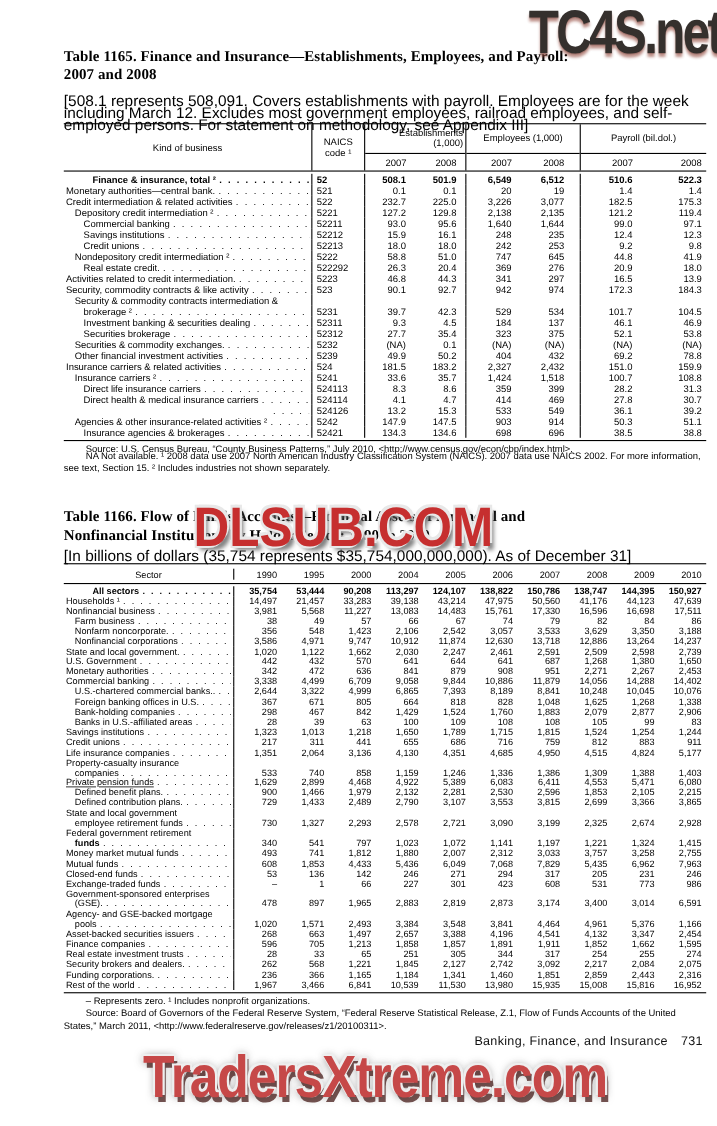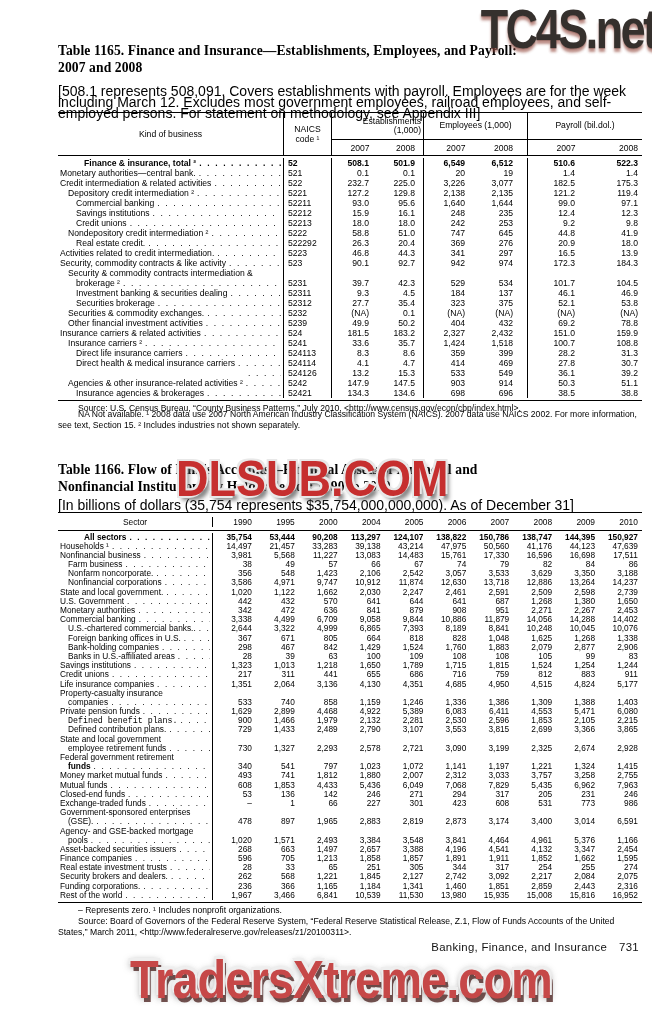--- a/index.html
+++ b/index.html
@@ -802,38 +802,38 @@
           <div class="sv">1,246</div>
           <div class="sv">1,336</div>
           <div class="sv">1,386</div>
           <div class="sv">1,309</div>
           <div class="sv">1,388</div>
           <div class="sv">1,403</div>
         </div>
         <div class="tr66">
           <div class="sl">
             <div class="ind" style="width: 2px;"></div>
-            <div class="t" style="display: inline;">Private pension funds</div>
+            <div class="t" style="display: inline; text-decoration: underline;">Private pension funds</div>
             <div class="dots">. . . . . . . . . . . . . . . . . . . . . . . . . . . . . . . . . . . . . . . . . . . . . . . . . . . . . . . . . . . . . . . . . . . . . . . . . . . . . . . . </div>
           </div>
           <div class="sv first">1,629</div>
           <div class="sv">2,899</div>
           <div class="sv">4,468</div>
           <div class="sv">4,922</div>
           <div class="sv">5,389</div>
           <div class="sv">6,083</div>
           <div class="sv">6,411</div>
           <div class="sv">4,553</div>
           <div class="sv">5,471</div>
           <div class="sv">6,080</div>
         </div>
         <div class="tr66">
           <div class="sl">
             <div class="ind" style="width: 10px;"></div>
-            <div class="t" style="display: inline; font-family: Liberation Mono, monospace;">Defined benefit plans.</div>
+            <div class="t" style="display: inline;">Defined benefit plans.</div>
             <div class="dots">. . . . . . . . . . . . . . . . . . . . . . . . . . . . . . . . . . . . . . . . . . . . . . . . . . . . . . . . . . . . . . . . . . . . . . . . . . . . . . . . </div>
           </div>
           <div class="sv first">900</div>
           <div class="sv">1,466</div>
           <div class="sv">1,979</div>
           <div class="sv">2,132</div>
           <div class="sv">2,281</div>
           <div class="sv">2,530</div>
           <div class="sv">2,596</div>
           <div class="sv">1,853</div>

